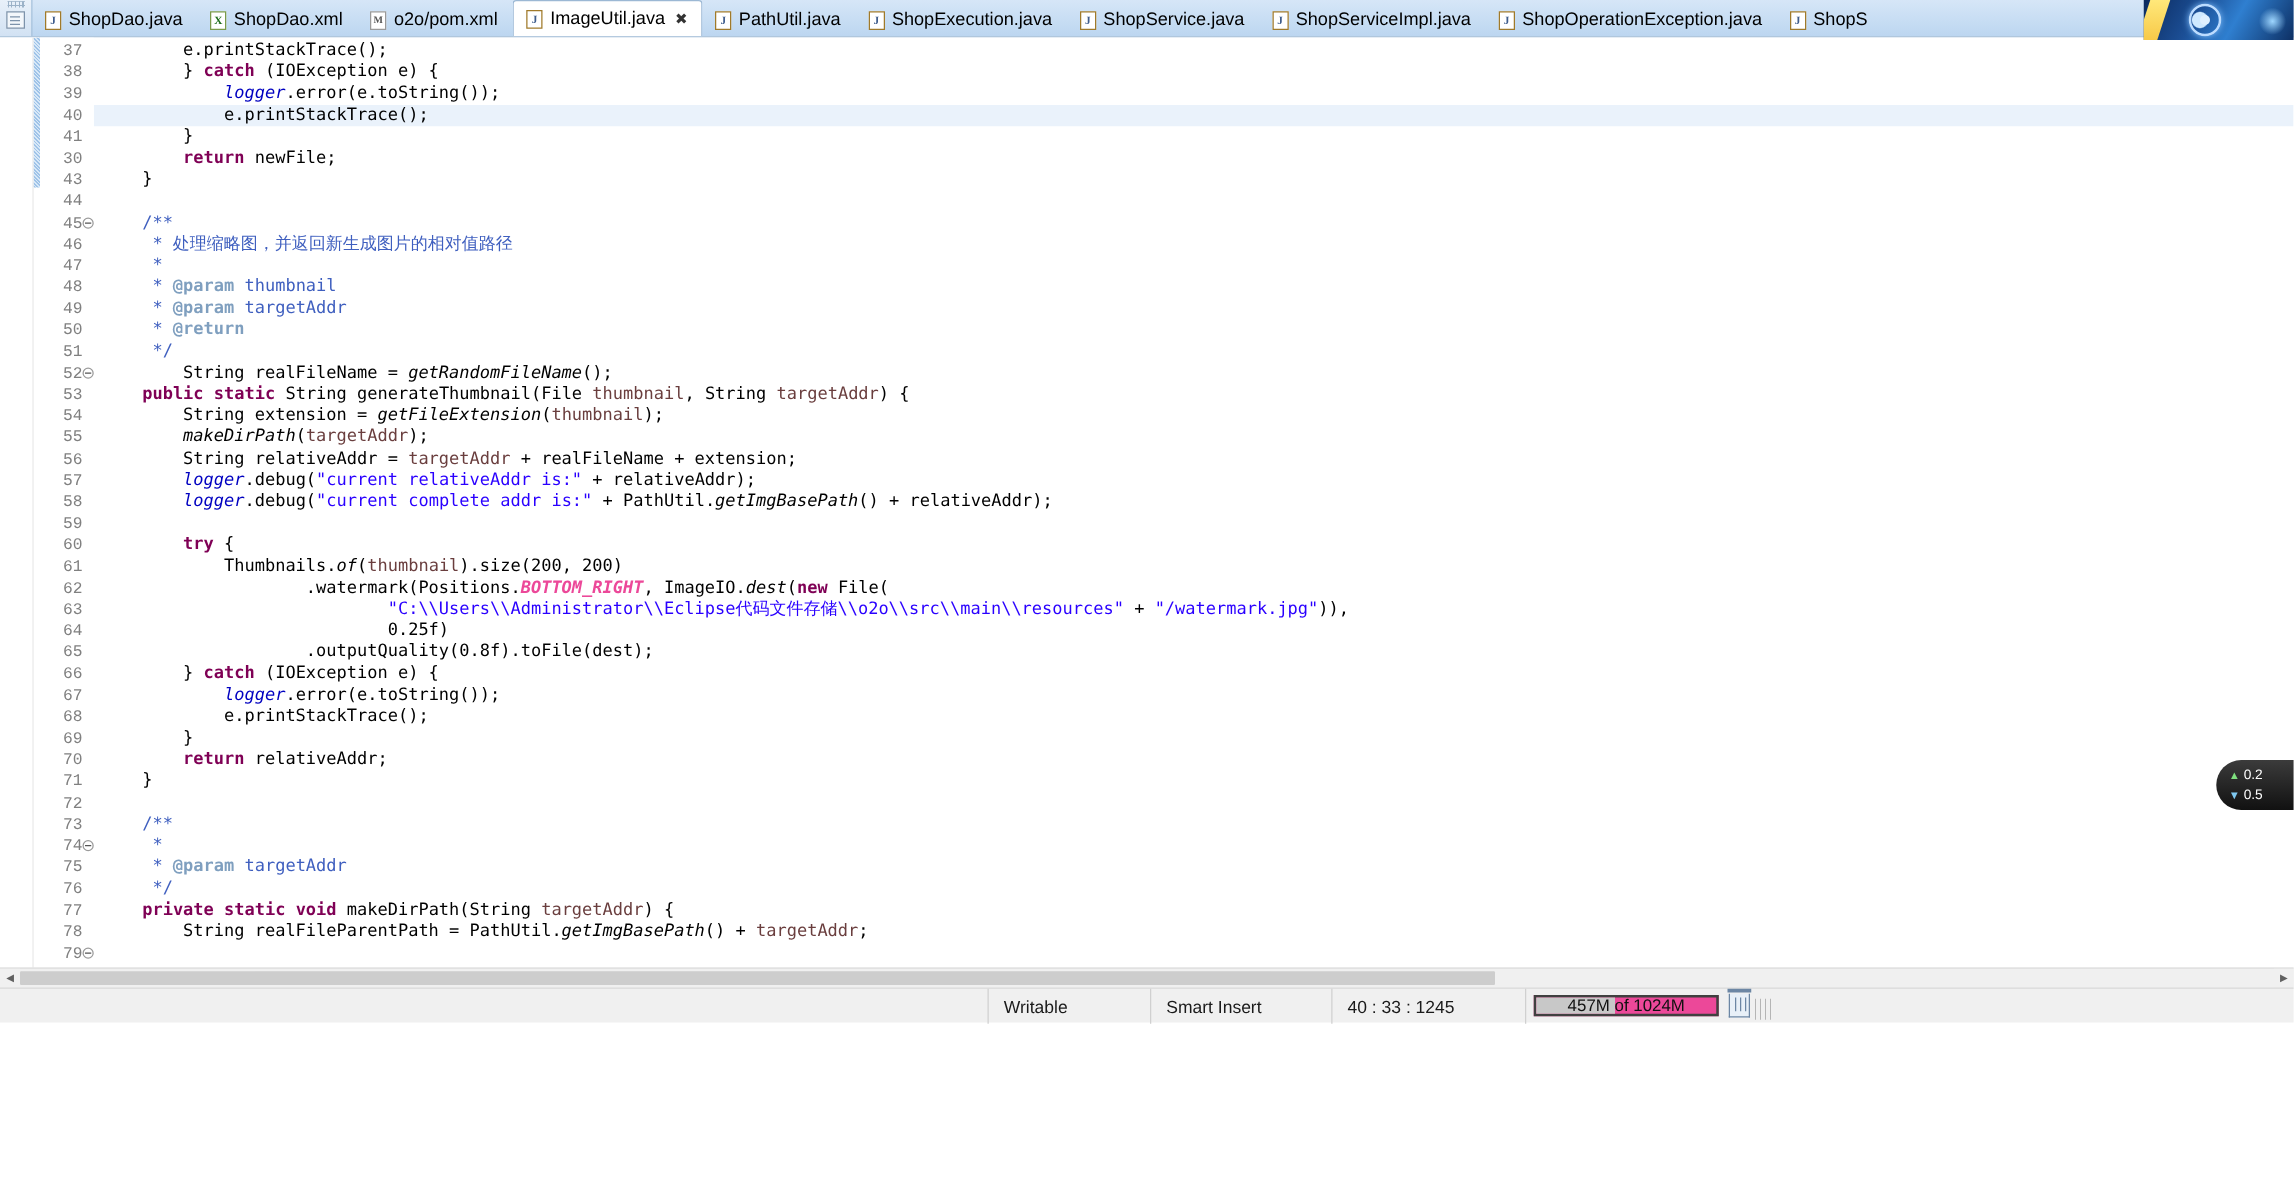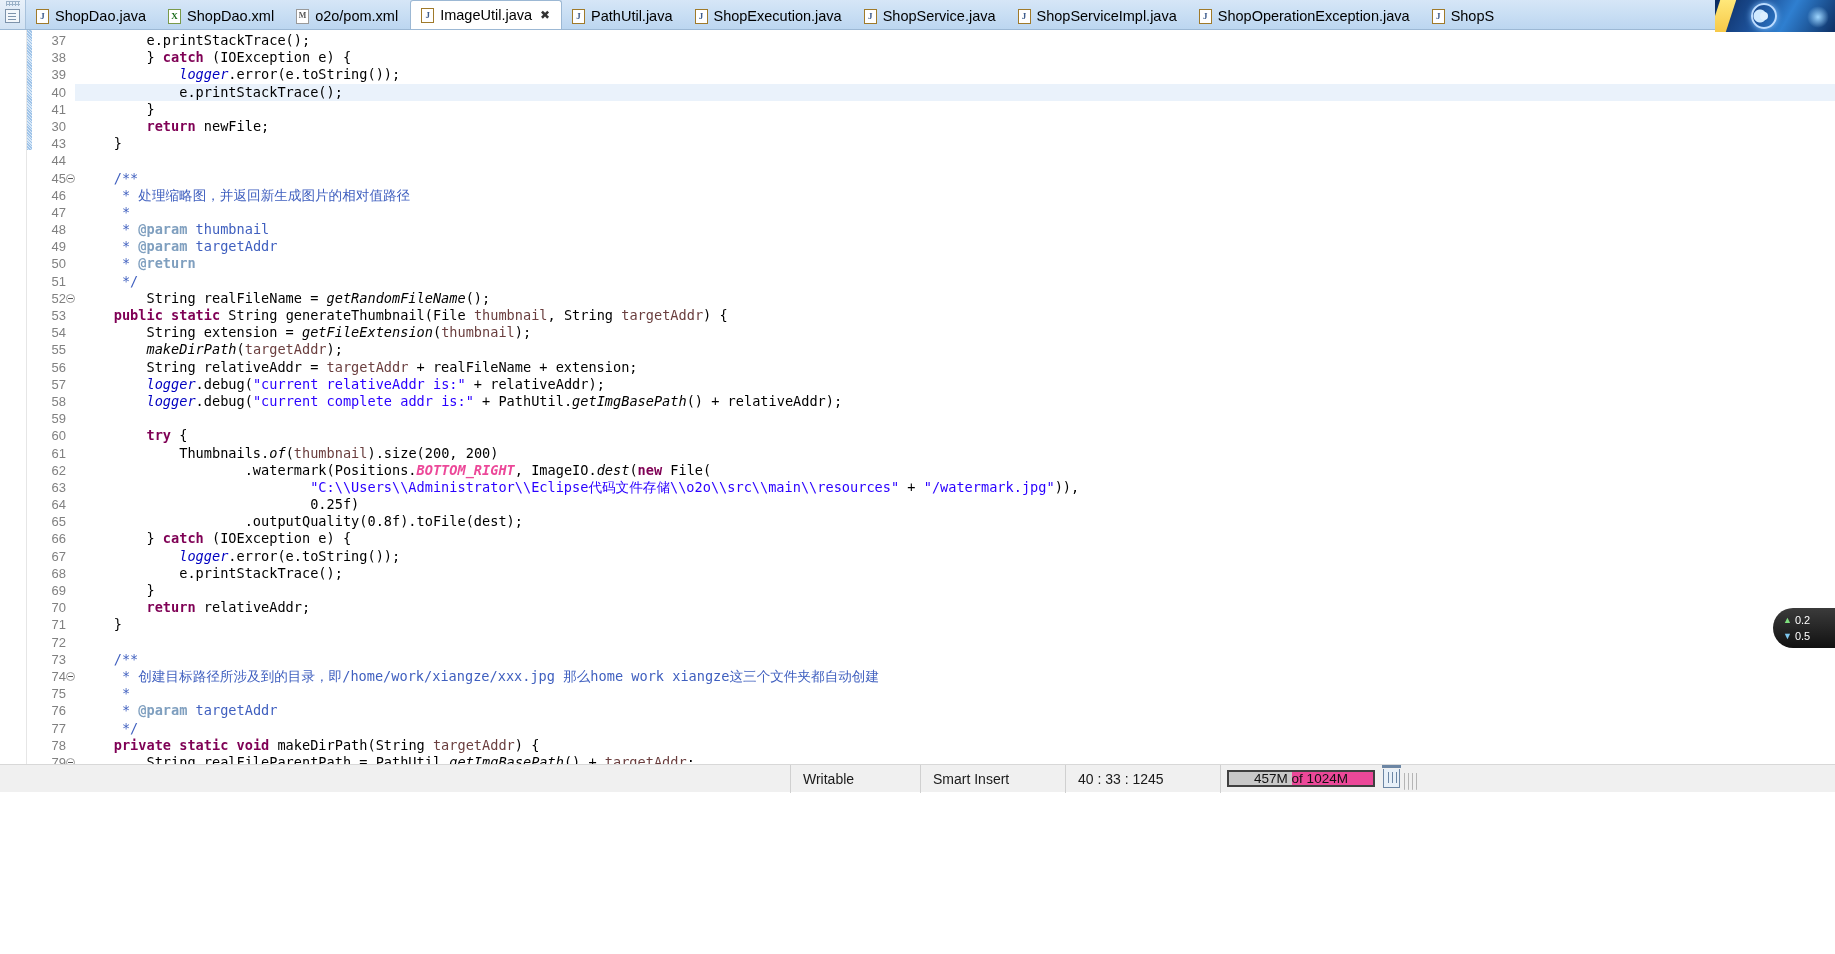--- a/index.html
+++ b/index.html
@@ -132,21 +132,21 @@
   .code-area {
     flex: 1 1 auto;
     position: relative;
     padding-top: 2px;
     overflow: hidden;
   }
 
   .ln {
     height: 17.2px;
     line-height: 17.2px;
-    font-family: Liberation Sans, sans-serif;
+    font-family: Liberation Mono, monospace;
     font-size: 13px;
     color: #808080;
     padding-right: 9px;
     white-space: nowrap;
     position: relative;
   }
   .ln .fold {
     position: absolute;
     right: 0px; top: 4px;
     width: 9px; height: 9px;
@@ -199,21 +199,21 @@
   .hs-track { flex: 1 1 auto; height: 15px; position: relative; }
   .hs-thumb {
     position: absolute; left: 0; top: 2px;
     width: 1180px; height: 11px;
     background: #cdcdcd; border-radius: 1px;
   }
 
   
   .statusbar {
     position: absolute;
-    top: 764px; left: 0;
+    top: 790px; left: 0;
     width: 1835px; height: 28px;
     background: #f0f0f0;
     border-top: 1px solid #d8d8d8;
     display: flex; align-items: center;
     font-size: 14px; color: #000;
   }
   .sb-left { width: 790px; height: 28px; flex: 0 0 790px; }
   .sb-cell {
     height: 28px;
     display: flex; align-items: center;
@@ -472,21 +472,20 @@
         <div class="cl"><span>                            0.25f)</span></div>
         <div class="cl"><span>                    .outputQuality(0.8f).toFile(dest);</span></div>
         <div class="cl"><span>        } </span><span class="kw">catch</span><span> (IOException e) {</span></div>
         <div class="cl"><span>            </span><span class="fld">logger</span><span>.error(e.toString());</span></div>
         <div class="cl"><span>            e.printStackTrace();</span></div>
         <div class="cl"><span>        }</span></div>
         <div class="cl"><span>        </span><span class="kw">return</span><span> relativeAddr;</span></div>
         <div class="cl"><span>    }</span></div>
         <div class="cl"><span></span></div>
         <div class="cl"><span class="doc">    /**</span></div>
-        <div class="cl"><span class="doc">     * 创建目标路径所涉及到的目录，即/home/work/xiangze/xxx.jpg 那么home work xiangze这三个文件夹都自动创建</span></div>
         <div class="cl"><span class="doc">     *</span></div>
         <div class="cl"><span class="doc">     * </span><span class="doctag">@param</span><span class="doc"> targetAddr</span></div>
         <div class="cl"><span class="doc">     */</span></div>
         <div class="cl"><span>    </span><span class="kw">private static void</span><span> makeDirPath(String </span><span class="param">targetAddr</span><span>) {</span></div>
         <div class="cl"><span>        String realFileParentPath = PathUtil.</span><span class="stat">getImgBasePath</span><span>() + </span><span class="param">targetAddr</span><span>;</span></div>
       </div>
   </div>
 
   <div class="hscroll">
     <div class="hs-arrow">◀</div>

